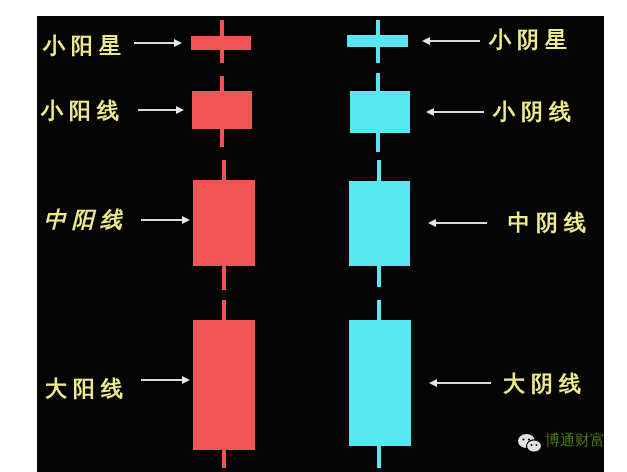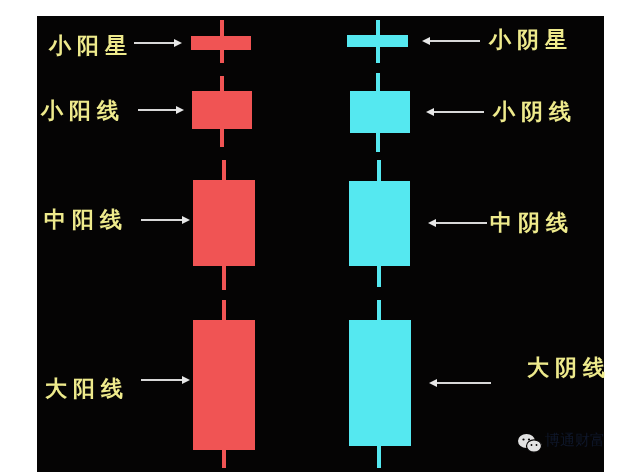--- a/index.html
+++ b/index.html
@@ -3,21 +3,21 @@
 <meta charset="utf-8">
 <style>
   html,body{margin:0;padding:0;}
   body{width:627px;height:472px;background:#ffffff;position:relative;overflow:hidden;font-family:"DejaVu Sans",sans-serif;}
   #panel{position:absolute;left:37px;top:16px;width:567px;height:456px;background:#050404;}
   .abs{position:absolute;}
   .label{position:absolute;color:#eeea8c;font-family:"DejaVu Serif",serif;font-weight:bold;font-size:22px;letter-spacing:6px;white-space:nowrap;line-height:24px;}
   .arrow{position:absolute;height:2px;background:#d8d8d8;}
   .arrow.right::after{content:"";position:absolute;right:-2px;top:-3px;border-left:8px solid #e8e8e8;border-top:4px solid transparent;border-bottom:4px solid transparent;}
   .arrow.left::before{content:"";position:absolute;left:-2px;top:-3px;border-right:8px solid #e8e8e8;border-top:4px solid transparent;border-bottom:4px solid transparent;}
-  .wm{position:absolute;left:545px;top:431px;color:#0f172a;font-size:15px;white-space:nowrap;}
+  .wm{position:absolute;left:545px;top:431px;color:#4d7c0f;font-size:15px;white-space:nowrap;}
   .wm-icon{position:absolute;left:517px;top:433px;width:26px;height:20px;}
 </style>
 </head>
 <body>
 
 <div id="panel"></div>
 
 <div>
   <div class="abs" style="left:220px;top:20px;width:4px;height:43px;background:#f05454;"></div>
   <div class="abs" style="left:191px;top:36px;width:60px;height:14px;background:#f05454;"></div>
@@ -45,43 +45,43 @@
 </div>
 <div>
   <div class="abs" style="left:377px;top:160px;width:4px;height:127px;background:#55e8f0;"></div>
   <div class="abs" style="left:349px;top:181px;width:61px;height:85px;background:#55e8f0;"></div>
 </div>
 <div>
   <div class="abs" style="left:377px;top:300px;width:4px;height:168px;background:#55e8f0;"></div>
   <div class="abs" style="left:349px;top:320px;width:62px;height:126px;background:#55e8f0;"></div>
 </div>
 
-<div class="label" style="left:43px;top:33px;margin-left:6px;">小阳星</div>
+<div class="label" style="left:43px;top:33px;">小阳星</div>
 <div class="arrow right" style="left:134px;top:42px;width:46px;"></div>
 
 <div class="label" style="left:41px;top:98px;text-align:right;">小阳线</div>
 <div class="arrow right" style="left:138px;top:109px;width:44px;"></div>
 
-<div class="label" style="left:44px;top:207px;">中阳线</div>
+<div class="label" style="left:44px;top:207px;font-style:italic;">中阳线</div>
 <div class="arrow right" style="left:141px;top:219px;width:47px;"></div>
 
 <div class="label" style="left:45px;top:376px;">大阳线</div>
 <div class="arrow right" style="left:141px;top:379px;width:47px;"></div>
 
 <div class="arrow left" style="left:424px;top:40px;width:56px;"></div>
 <div class="label" style="left:489px;top:30px;font-family:Liberation Mono, monospace;">小阴星</div>
 
 <div class="arrow left" style="left:428px;top:111px;width:56px;"></div>
 <div class="label" style="left:493px;top:99px;">小阴线</div>
 
 <div class="arrow left" style="left:430px;top:222px;width:57px;"></div>
-<div class="label" style="left:490px;top:210px;">中阴线</div>
+<div class="label" style="left:508px;top:210px;">中阴线</div>
 
 <div class="arrow left" style="left:431px;top:382px;width:60px;"></div>
-<div class="label" style="left:503px;top:355px;margin-left:24px;">大阴线</div>
+<div class="label" style="left:503px;top:371px;">大阴线</div>
 
 <svg class="wm-icon" viewBox="0 0 26 20">
   <ellipse cx="9.5" cy="8" rx="8.5" ry="7" fill="#e2e2e2"></ellipse>
   <ellipse cx="17" cy="13" rx="7.5" ry="6.2" fill="#e2e2e2" stroke="#050404" stroke-width="1.2"></ellipse>
   <circle cx="6.5" cy="6.5" r="1.1" fill="#050404"></circle>
   <circle cx="12" cy="6.5" r="1.1" fill="#050404"></circle>
   <circle cx="14.5" cy="12" r="0.9" fill="#050404"></circle>
   <circle cx="19.5" cy="12" r="0.9" fill="#050404"></circle>
 </svg>
 <div class="wm">博通财富</div>

